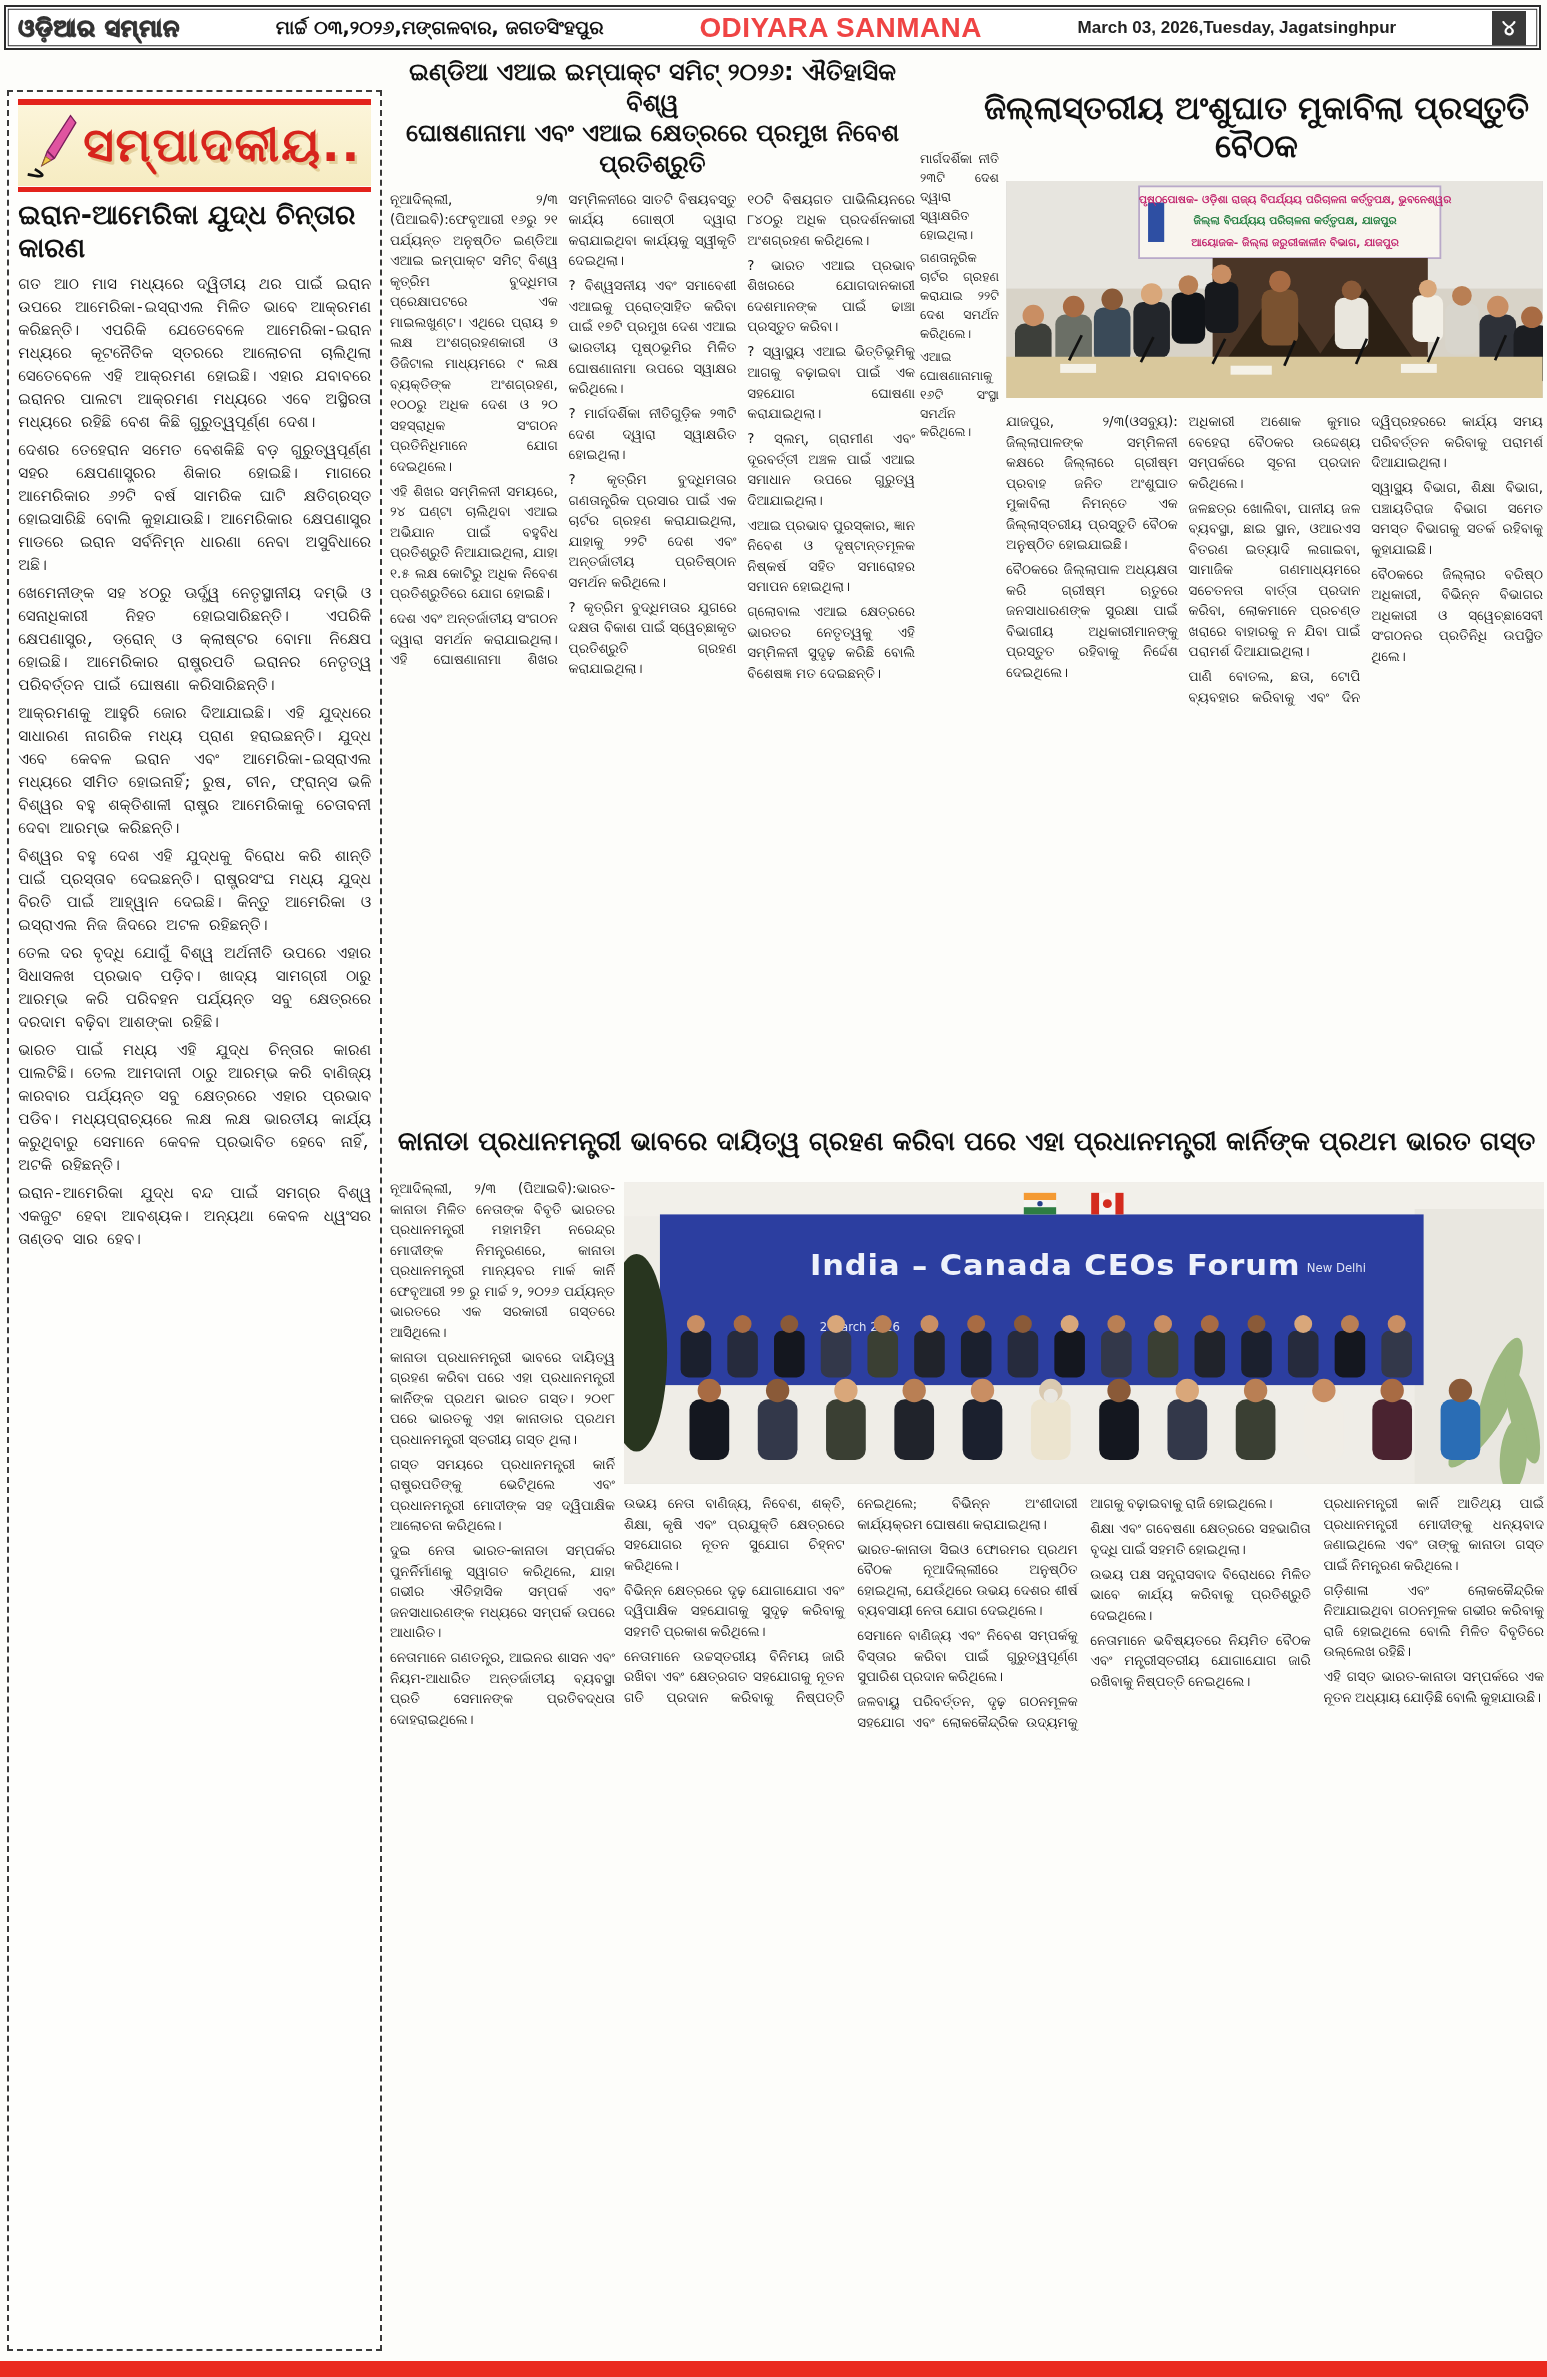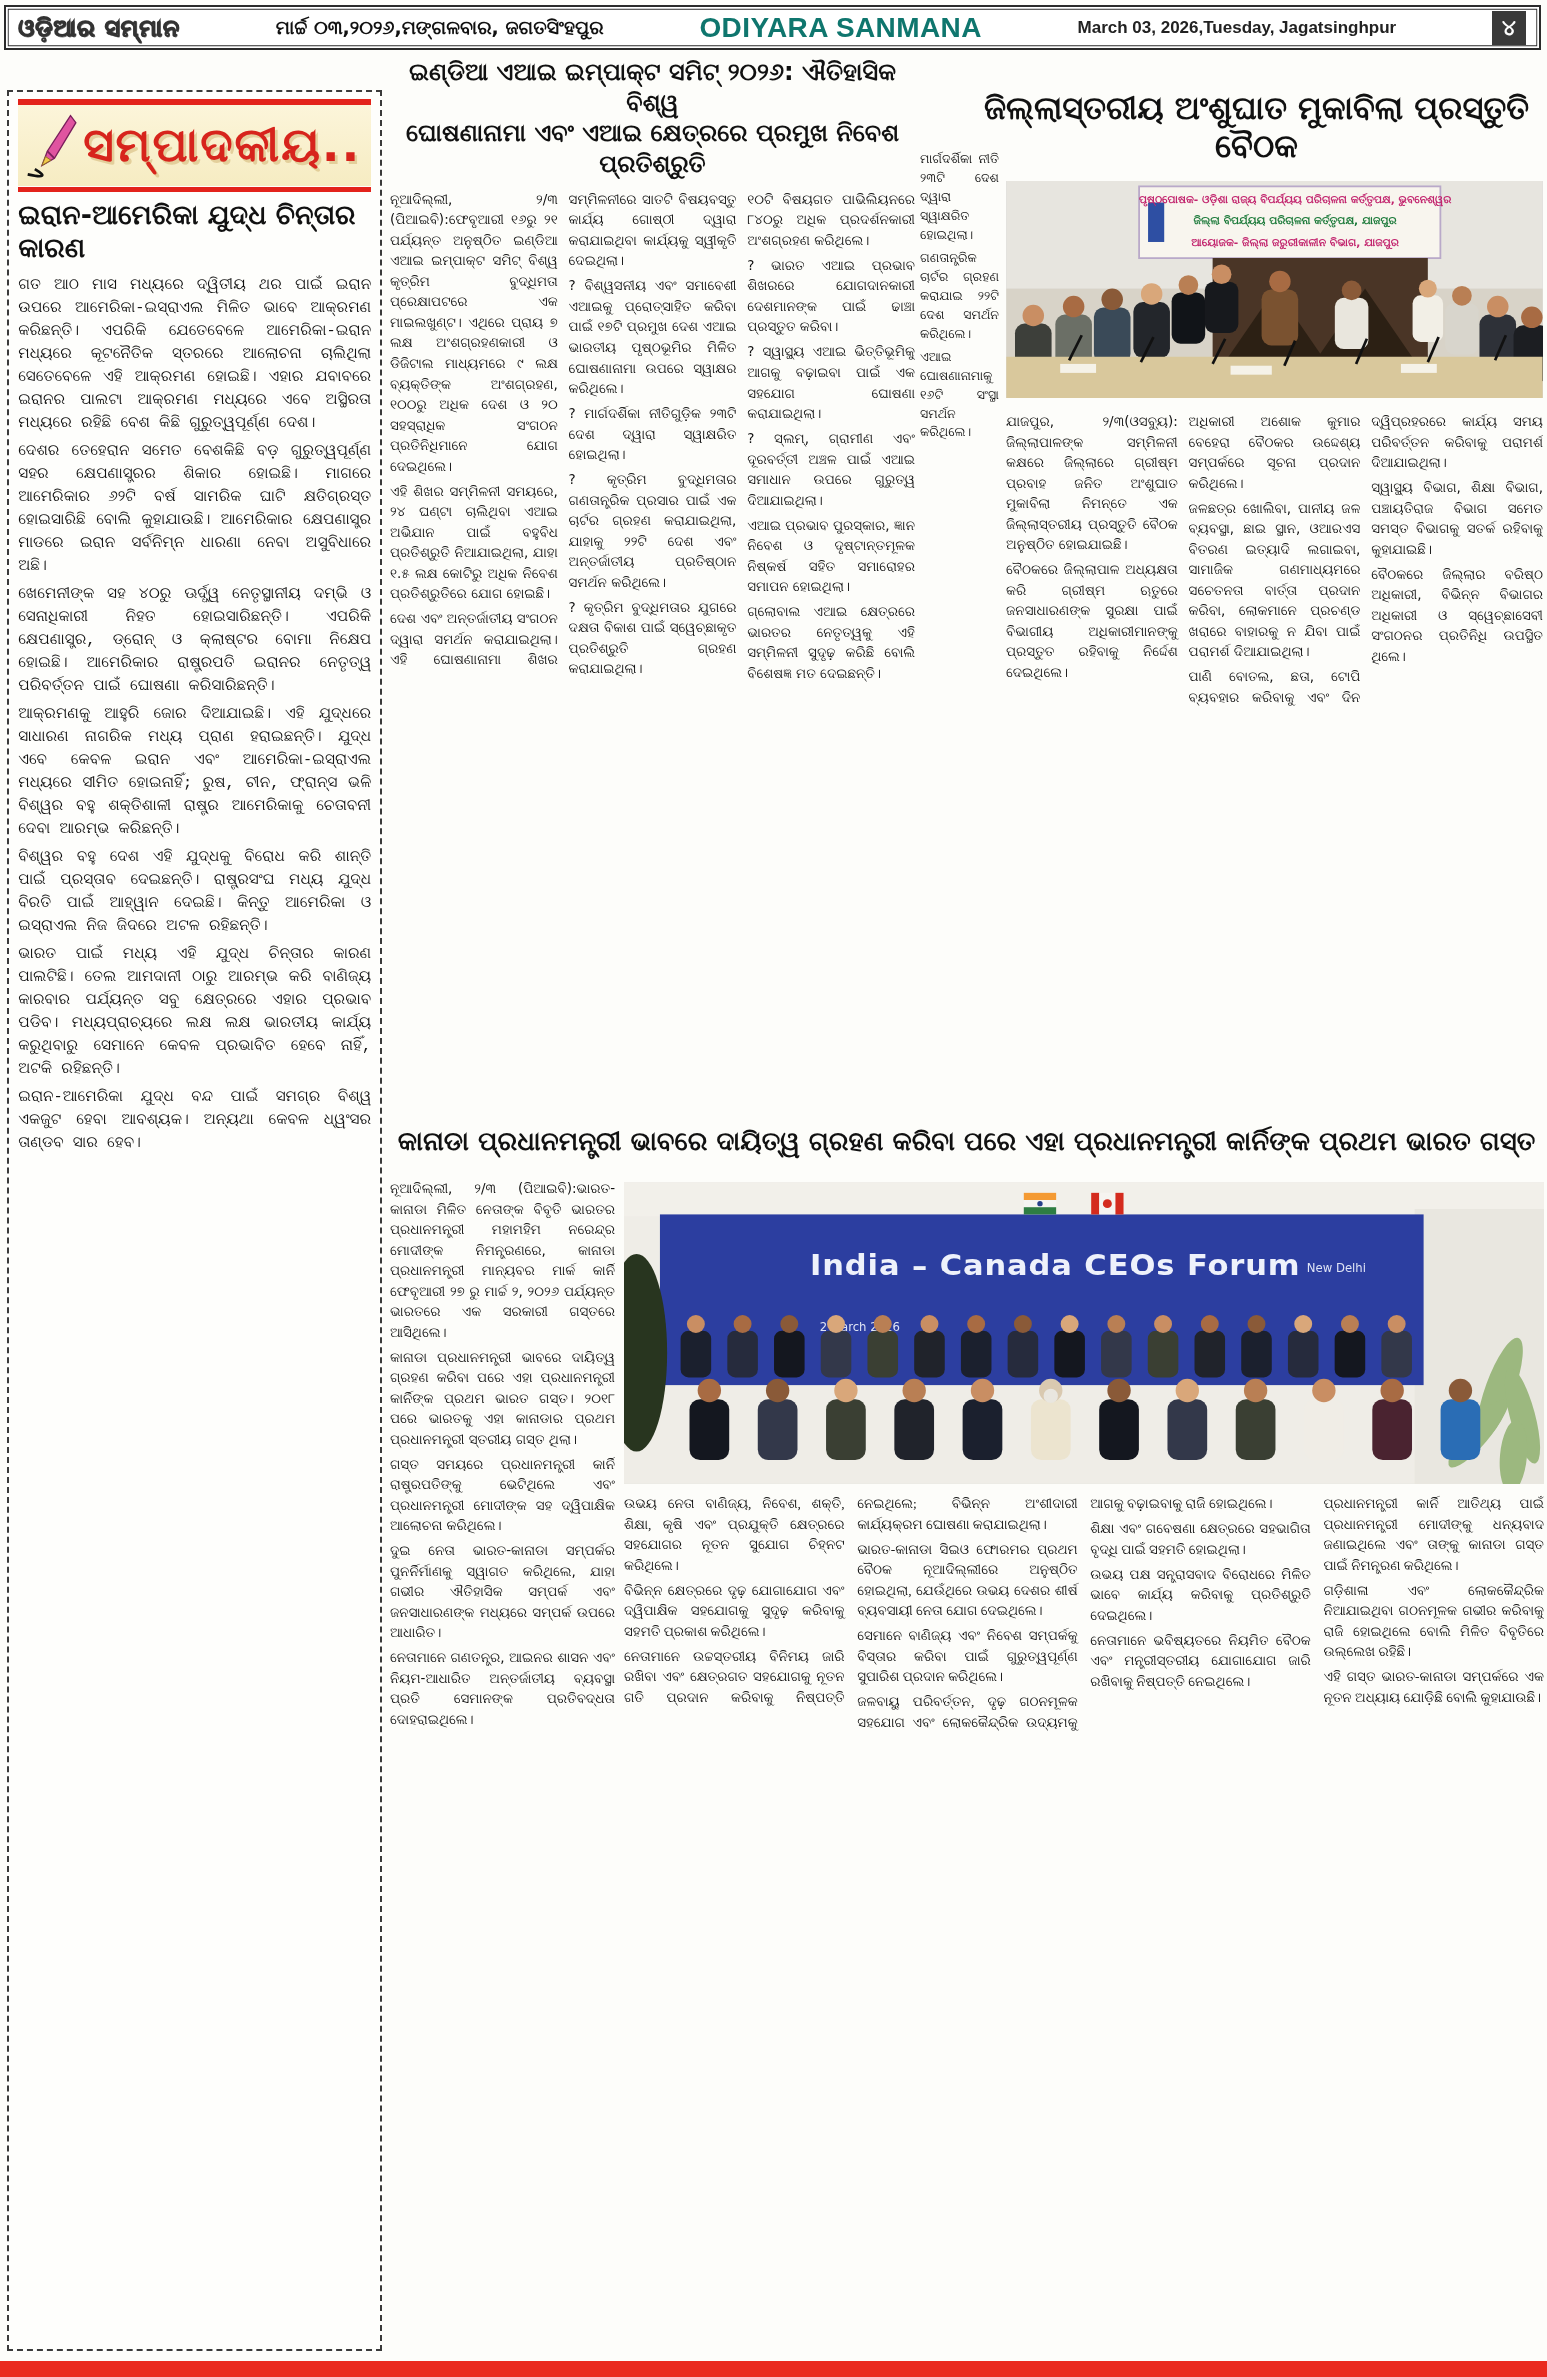--- a/index.html
+++ b/index.html
@@ -5,21 +5,21 @@
   html,body{margin:0;padding:0;background:#888;}
   .page{position:relative;width:1548px;height:2377px;background:#fdfdfa;overflow:hidden;
         font-family:"DejaVu Sans","Liberation Sans",sans-serif;color:#111;}
   
   .masthead{position:absolute;left:3.6px;top:5.4px;width:1537px;height:45px;background:#fff;
             border:2.7px solid #2b2b2b;box-shadow:inset 0 0 0 1.8px #fff,inset 0 0 0 2.7px #2b2b2b;
             display:flex;align-items:center;justify-content:space-between;padding:0 12.6px;box-sizing:border-box;gap:36px;}
   .mh-logo{font-size:23.4px;font-weight:800;color:#fff;-webkit-text-stroke:1.2px #333;
            text-shadow:0.9px 0.9px 0 #777;letter-spacing:0.9px;}
   .mh-date-od{font-size:19px;font-weight:700;color:#111;}
-  .mh-title{font-size:28px;font-weight:800;letter-spacing:0.4px;color:#0f766e;font-family:"Liberation Sans",sans-serif;}
+  .mh-title{font-size:28px;font-weight:800;letter-spacing:0.4px;color:#ef4444;font-family:"Liberation Sans",sans-serif;}
   .mh-date-en{font-size:17px;font-weight:700;color:#222;font-family:"Liberation Sans",sans-serif;}
   .mh-page{width:34px;height:34px;background:#3a3a3a;color:#fff;font-size:21.6px;font-weight:700;
            display:flex;align-items:center;justify-content:center;}
   
   .editorial{position:absolute;left:7.2px;top:90px;width:375px;height:2261px;border:2.7px dashed #3a3a3a;
              box-sizing:border-box;padding:5.4px 9px;background:#fefefc;}
   .ed-rule{height:5.4px;background:#e3231b;margin:1.8px 0 0;}
   .ed-header{height:81px;background:linear-gradient(180deg,#fcf5da,#f6ecc2);display:flex;align-items:center;gap:5.4px;padding:0 3.6px;}
   .ed-title{font-size:47px;font-weight:800;color:#d7241c;letter-spacing:1.8px;text-shadow:2.7px 2.7px 0 rgba(190,150,70,.35);}
   .ed-rule2{height:4.5px;background:#e3231b;margin:1.8px 0 7.2px;}
@@ -77,20 +77,21 @@
       <span class="ed-title">ସମ୍ପାଦକୀୟ..</span>
     </div>
     <div class="ed-rule2"></div>
     <div class="ed-headline">ଇରାନ-ଆମେରିକା ଯୁଦ୍ଧ ଚିନ୍ତାର କାରଣ</div>
     <div class="ed-body">
         <p>ଗତ ଆଠ ମାସ ମଧ୍ୟରେ ଦ୍ୱିତୀୟ ଥର ପାଇଁ ଇରାନ ଉପରେ ଆମେରିକା-ଇସ୍ରାଏଲ ମିଳିତ ଭାବେ ଆକ୍ରମଣ କରିଛନ୍ତି। ଏପରିକି ଯେତେବେଳେ ଆମେରିକା-ଇରାନ ମଧ୍ୟରେ କୂଟନୈତିକ ସ୍ତରରେ ଆଲୋଚନା ଚାଲିଥିଲା ସେତେବେଳେ ଏହି ଆକ୍ରମଣ ହୋଇଛି। ଏହାର ଯବାବରେ ଇରାନର ପାଲଟା ଆକ୍ରମଣ ମଧ୍ୟରେ ଏବେ ଅସ୍ଥିରତା ମଧ୍ୟରେ ରହିଛି ବେଶ କିଛି ଗୁରୁତ୍ୱପୂର୍ଣ୍ଣ ଦେଶ।</p>
         <p>ଦେଶର ତେହେରାନ ସମେତ ବେଶକିଛି ବଡ଼ ଗୁରୁତ୍ୱପୂର୍ଣ୍ଣ ସହର କ୍ଷେପଣାସ୍ତ୍ରର ଶିକାର ହୋଇଛି। ମାଗରେ ଆମେରିକାର ୬୨ଟି ବର୍ଷ ସାମରିକ ଘାଟି କ୍ଷତିଗ୍ରସ୍ତ ହୋଇସାରିଛି ବୋଲି କୁହାଯାଉଛି। ଆମେରିକାର କ୍ଷେପଣାସ୍ତ୍ର ମାଡରେ ଇରାନ ସର୍ବନିମ୍ନ ଧାରଣା ନେବା ଅସୁବିଧାରେ ଅଛି।</p>
         <p>ଖେମେନୀଙ୍କ ସହ ୪୦ରୁ ଊର୍ଦ୍ଧ୍ୱ ନେତୃସ୍ଥାନୀୟ ଦମ୍ଭି ଓ ସେନାଧିକାରୀ ନିହତ ହୋଇସାରିଛନ୍ତି। ଏପରିକି କ୍ଷେପଣାସ୍ତ୍ର, ଡ୍ରୋନ୍ ଓ କ୍ଲାଷ୍ଟର ବୋମା ନିକ୍ଷେପ ହୋଇଛି। ଆମେରିକାର ରାଷ୍ଟ୍ରପତି ଇରାନର ନେତୃତ୍ୱ ପରିବର୍ତ୍ତନ ପାଇଁ ଘୋଷଣା କରିସାରିଛନ୍ତି।</p>
         <p>ଆକ୍ରମଣକୁ ଆହୁରି ଜୋର ଦିଆଯାଇଛି। ଏହି ଯୁଦ୍ଧରେ ସାଧାରଣ ନାଗରିକ ମଧ୍ୟ ପ୍ରାଣ ହରାଇଛନ୍ତି। ଯୁଦ୍ଧ ଏବେ କେବଳ ଇରାନ ଏବଂ ଆମେରିକା-ଇସ୍ରାଏଲ ମଧ୍ୟରେ ସୀମିତ ହୋଇନାହିଁ; ରୁଷ, ଚୀନ, ଫ୍ରାନ୍ସ ଭଳି ବିଶ୍ୱର ବହୁ ଶକ୍ତିଶାଳୀ ରାଷ୍ଟ୍ର ଆମେରିକାକୁ ଚେତାବନୀ ଦେବା ଆରମ୍ଭ କରିଛନ୍ତି।</p>
         <p>ବିଶ୍ୱର ବହୁ ଦେଶ ଏହି ଯୁଦ୍ଧକୁ ବିରୋଧ କରି ଶାନ୍ତି ପାଇଁ ପ୍ରସ୍ତାବ ଦେଇଛନ୍ତି। ରାଷ୍ଟ୍ରସଂଘ ମଧ୍ୟ ଯୁଦ୍ଧ ବିରତି ପାଇଁ ଆହ୍ୱାନ ଦେଇଛି। କିନ୍ତୁ ଆମେରିକା ଓ ଇସ୍ରାଏଲ ନିଜ ଜିଦରେ ଅଟଳ ରହିଛନ୍ତି।</p>
+        <p>ତେଲ ଦର ବୃଦ୍ଧି ଯୋଗୁଁ ବିଶ୍ୱ ଅର୍ଥନୀତି ଉପରେ ଏହାର ସିଧାସଳଖ ପ୍ରଭାବ ପଡ଼ିବ। ଖାଦ୍ୟ ସାମଗ୍ରୀ ଠାରୁ ଆରମ୍ଭ କରି ପରିବହନ ପର୍ଯ୍ୟନ୍ତ ସବୁ କ୍ଷେତ୍ରରେ ଦରଦାମ ବଢ଼ିବା ଆଶଙ୍କା ରହିଛି।</p>
         <p>ଭାରତ ପାଇଁ ମଧ୍ୟ ଏହି ଯୁଦ୍ଧ ଚିନ୍ତାର କାରଣ ପାଲଟିଛି। ତେଲ ଆମଦାନୀ ଠାରୁ ଆରମ୍ଭ କରି ବାଣିଜ୍ୟ କାରବାର ପର୍ଯ୍ୟନ୍ତ ସବୁ କ୍ଷେତ୍ରରେ ଏହାର ପ୍ରଭାବ ପଡିବ। ମଧ୍ୟପ୍ରାଚ୍ୟରେ ଲକ୍ଷ ଲକ୍ଷ ଭାରତୀୟ କାର୍ଯ୍ୟ କରୁଥିବାରୁ ସେମାନେ କେବଳ ପ୍ରଭାବିତ ହେବେ ନାହିଁ, ଅଟକି ରହିଛନ୍ତି।</p>
         <p>ଇରାନ-ଆମେରିକା ଯୁଦ୍ଧ ବନ୍ଦ ପାଇଁ ସମଗ୍ର ବିଶ୍ୱ ଏକଜୁଟ ହେବା ଆବଶ୍ୟକ। ଅନ୍ୟଥା କେବଳ ଧ୍ୱଂସର ତାଣ୍ଡବ ସାର ହେବ।</p>
       </div>
   </div>
 
   <div class="mid">
     <div class="mid-headline">
       <div>ଇଣ୍ଡିଆ ଏଆଇ ଇମ୍ପାକ୍ଟ ସମିଟ୍ ୨୦୨୬: ଐତିହାସିକ ବିଶ୍ୱ</div>
       <div>ଘୋଷଣାନାମା ଏବଂ ଏଆଇ କ୍ଷେତ୍ରରେ ପ୍ରମୁଖ ନିବେଶ ପ୍ରତିଶ୍ରୁତି</div>
     </div>

